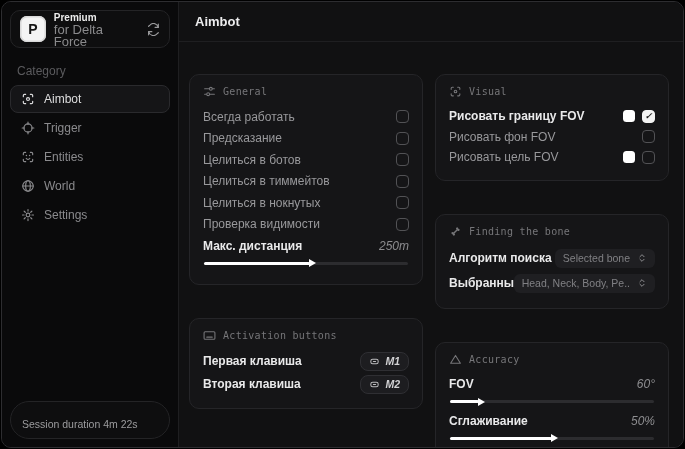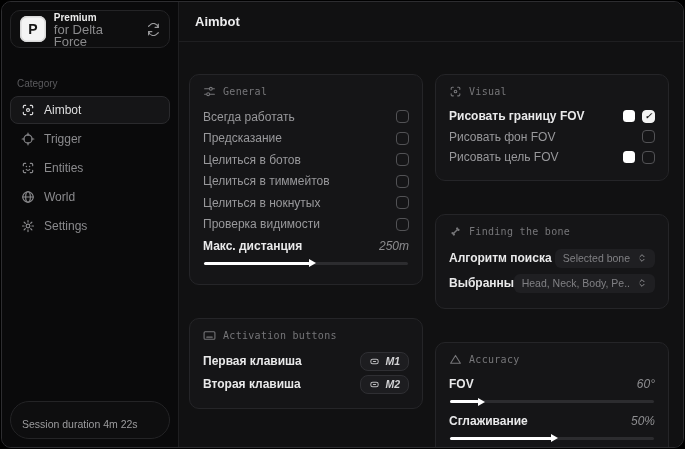--- a/index.html
+++ b/index.html
@@ -6,21 +6,21 @@
   html,body { width:685px; height:449px; background:#000; font-family:"Liberation Sans",sans-serif; }
   .window { position:absolute; inset:1px; border:1px solid #2d2d30; border-radius:10px; background:#0b0b0c; display:flex; overflow:hidden; }
 
   
   .sidebar { width:177px; background:#0a0a0b; border-right:1px solid #1f1f21; display:flex; flex-direction:column; padding:8px; }
   .brand { display:flex; align-items:center; gap:8px; border:1px solid #242426; border-radius:10px; padding:5px 9px; height:38px; background:#0e0e0f; }
   .logo { width:26px; height:26px; border-radius:7px; background:#f4f4f4; color:#161616; font-weight:bold; font-size:14px; display:flex; align-items:center; justify-content:center; box-shadow:inset 0 0 0 1.5px #d9d9d9; }
   .brand-title { font-size:10px; font-weight:bold; color:#ececec; line-height:13px; }
   .brand-sub { font-size:13px; color:#8a8a8c; line-height:12px; }
   .brand svg { margin-left:auto; color:#9a9a9c; }
-  .category { font-size:10px; color:#5b5b5e; margin:30px 7px 7px; }
+  .category { font-size:12px; color:#5b5b5e; margin:16px 7px 7px; }
   .nav-item { height:28px; display:flex; align-items:center; gap:9px; padding:0 10px; border-radius:8px; border:1px solid transparent; font-size:12px; color:#8b8b8e; margin-bottom:1px; cursor:pointer; }
   .nav-item.active { background:#151517; border-color:#2a2a2d; color:#dededf; }
   .nav-item svg { flex:none; }
   .session { margin-top:auto; border:1px solid #242426; border-radius:19px; padding:8px 11px; height:38px; display:flex; align-items:flex-end; font-size:10.5px; color:#9c9c9e; background:#0e0e0f; }
 
   
   .main { flex:1; background:#111112; display:flex; flex-direction:column; min-width:0; }
   .topbar { height:40px; flex:none; border-bottom:1px solid #1f1f21; display:flex; align-items:center; padding:0 16px; font-size:13px; font-weight:bold; color:#ededee; }
   .content { flex:1; display:flex; gap:12px; padding:10px 14px 10px 10px; overflow:hidden; }
   .col { flex:1; display:flex; flex-direction:column; gap:11px; min-width:0; }

